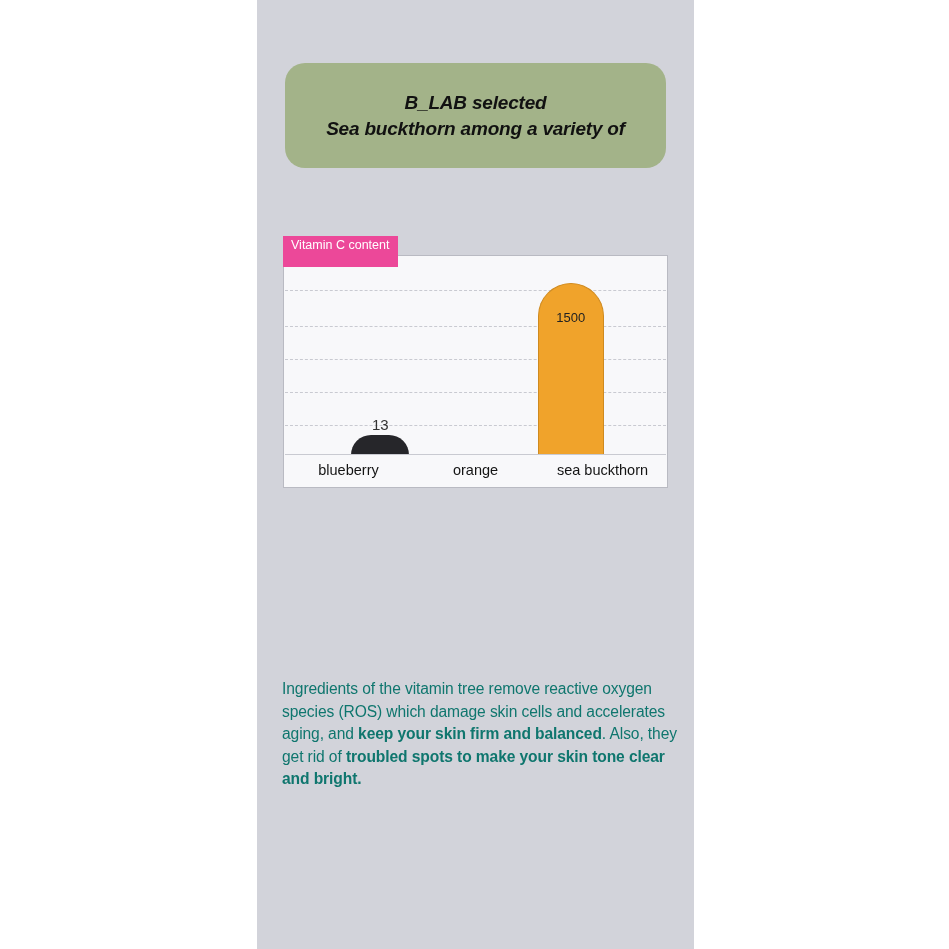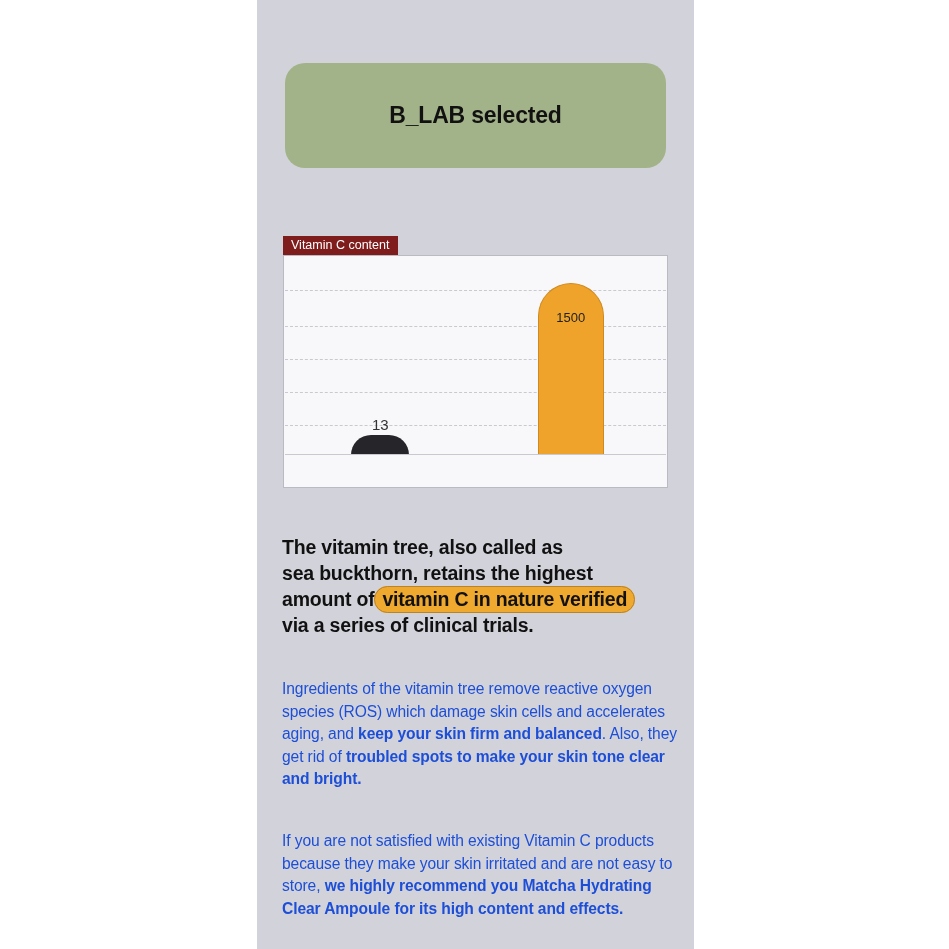--- a/index.html
+++ b/index.html
@@ -39,42 +39,43 @@
     height: 105px;
     background: #a3b389;
     border-radius: 20px;
     display: flex;
     align-items: center;
     justify-content: center;
     box-sizing: border-box;
   }
   .banner-text {
     text-align: center;
-    font-size: 23px;
+    font-size: 19px;
     font-weight: 700;
     line-height: 1.35;
     color: #111111;
     letter-spacing: -0.2px;
+    font-style: italic;
   }
 
   
   .chart-wrap {
     position: absolute;
     left: 26px;
     top: 236px;
     width: 385px;
     height: 252px;
   }
   .chart-title-badge {
     position: absolute;
     left: 0;
     top: 0;
     height: 19px;
-    padding: 0 9px 0 8px;
-    background: #7f1d1d;
+    padding: 0 9px 12px 8px;
+    background: #ec4899;
     color: #ffffff;
     font-size: 12.5px;
     line-height: 19px;
     white-space: nowrap;
     z-index: 5;
   }
   .chart-frame {
     position: absolute;
     left: 0;
     top: 19px;
@@ -192,36 +193,37 @@
     border-radius: 999px;
     padding: 1px 7px 2px 7px;
     color: #111111;
   }
   .para {
     position: absolute;
     left: 25px;
     width: 410px;
     font-size: 15.6px;
     line-height: 1.45;
-    color: #1d4ed8;
+    color: #0f766e;
     letter-spacing: -0.1px;
   }
   .para b { font-weight: 700; }
   #para-1 { top: 678px; }
   #para-2 { top: 830px; }
 </style>
 </head>
 <body>
 
 <div id="page">
   <div id="panel">
 
     <div class="banner">
       <div class="banner-text">
         <div>B_LAB selected</div>
+        <div>Sea buckthorn among a variety of</div>
       </div>
     </div>
 
     <div class="chart-wrap">
       <div class="chart-title-badge">Vitamin C content</div>
       <div class="chart-frame">
         <div class="plot">
           <div class="gridline" style="top:33px"></div>
           <div class="gridline" style="top:69px"></div>
           <div class="gridline" style="top:102px"></div>
@@ -235,32 +237,28 @@
             </div>
             <div class="bar-col">
               <div class="bar accent" style="width:66px;height:172px">
                 <div class="bar-label-in">1500</div>
               </div>
             </div>
           </div>
           <div class="axis-base"></div>
         </div>
 
+        <div class="xaxis">
+          <div class="xtick">blueberry</div>
+          <div class="xtick">orange</div>
+          <div class="xtick">sea buckthorn</div>
+        </div>
       </div>
     </div>
 
-    <div class="lede">
-      <span>The vitamin tree, also called as</span><br>
-      <span>sea buckthorn, retains the highest</span><br>
-      <span>amount of</span><span class="hl">vitamin C in nature verified</span><br>
-      <span>via a series of clinical trials.</span>
-    </div>
 
     <div class="para" id="para-1">
       <span>Ingredients of the vitamin tree remove reactive oxygen species (ROS) which damage skin cells and accelerates aging, and </span><b>keep your skin firm and balanced</b><span>. Also, they get rid of </span><b>troubled spots to make your skin tone clear and bright.</b>
     </div>
 
-    <div class="para" id="para-2">
-      <span>If you are not satisfied with existing Vitamin C products because they make your skin irritated and are not easy to store, </span><b>we highly recommend you Matcha Hydrating Clear Ampoule for its high content and effects.</b>
-    </div>
 
   </div>
 </div>
 
 </body></html>

